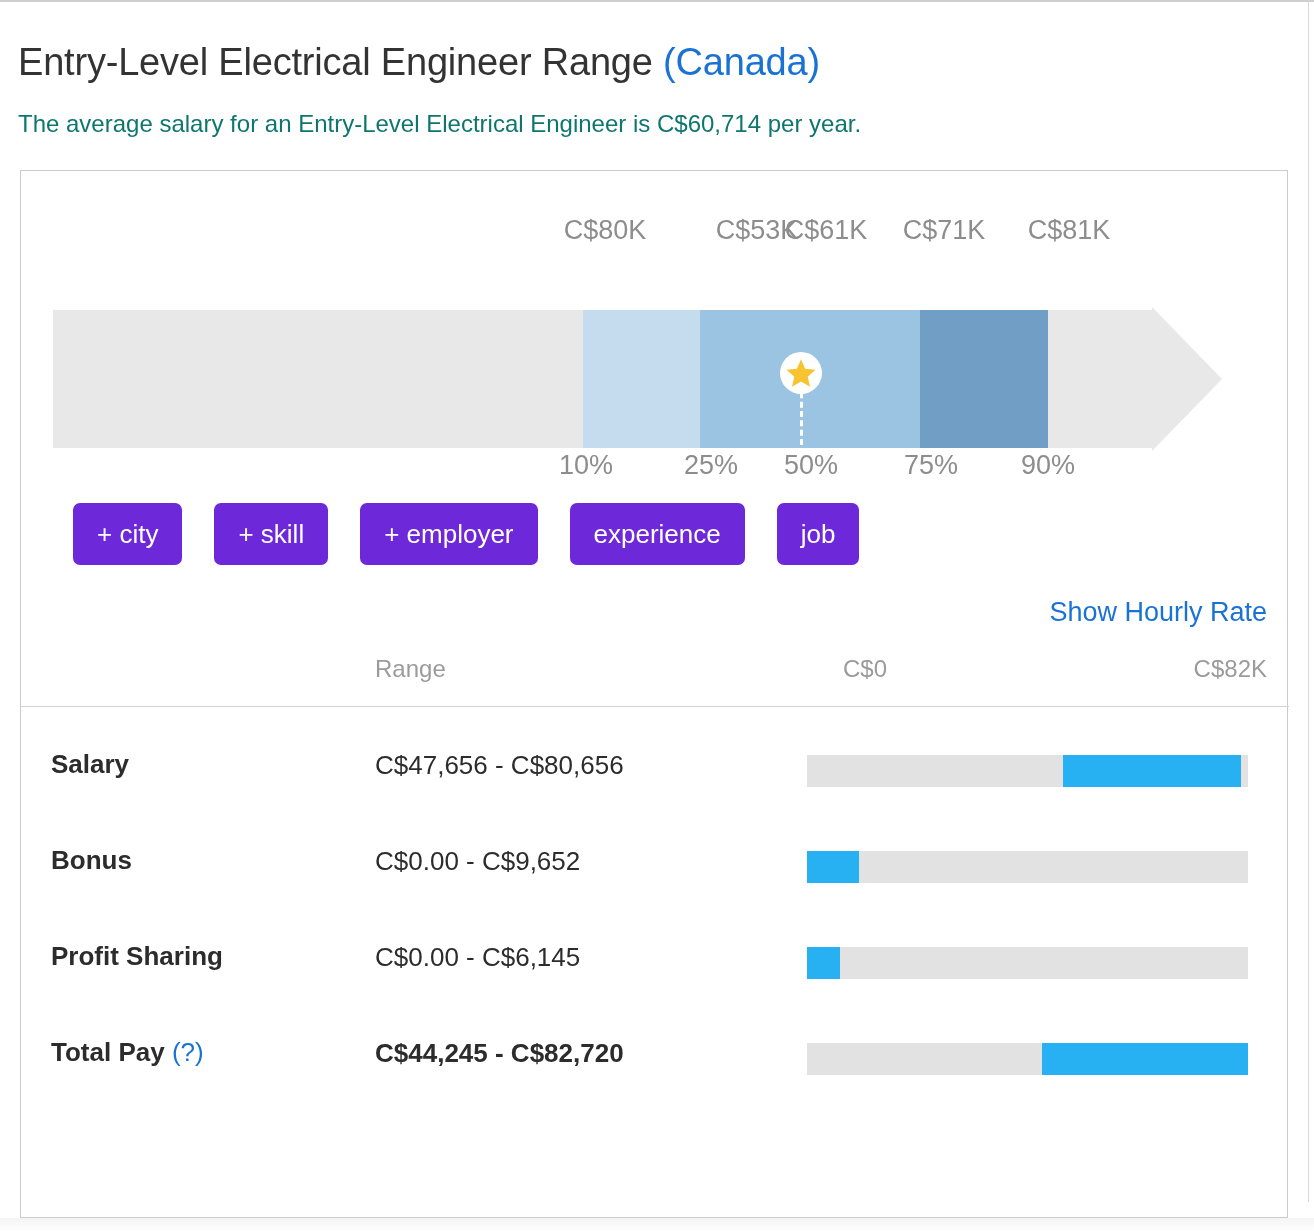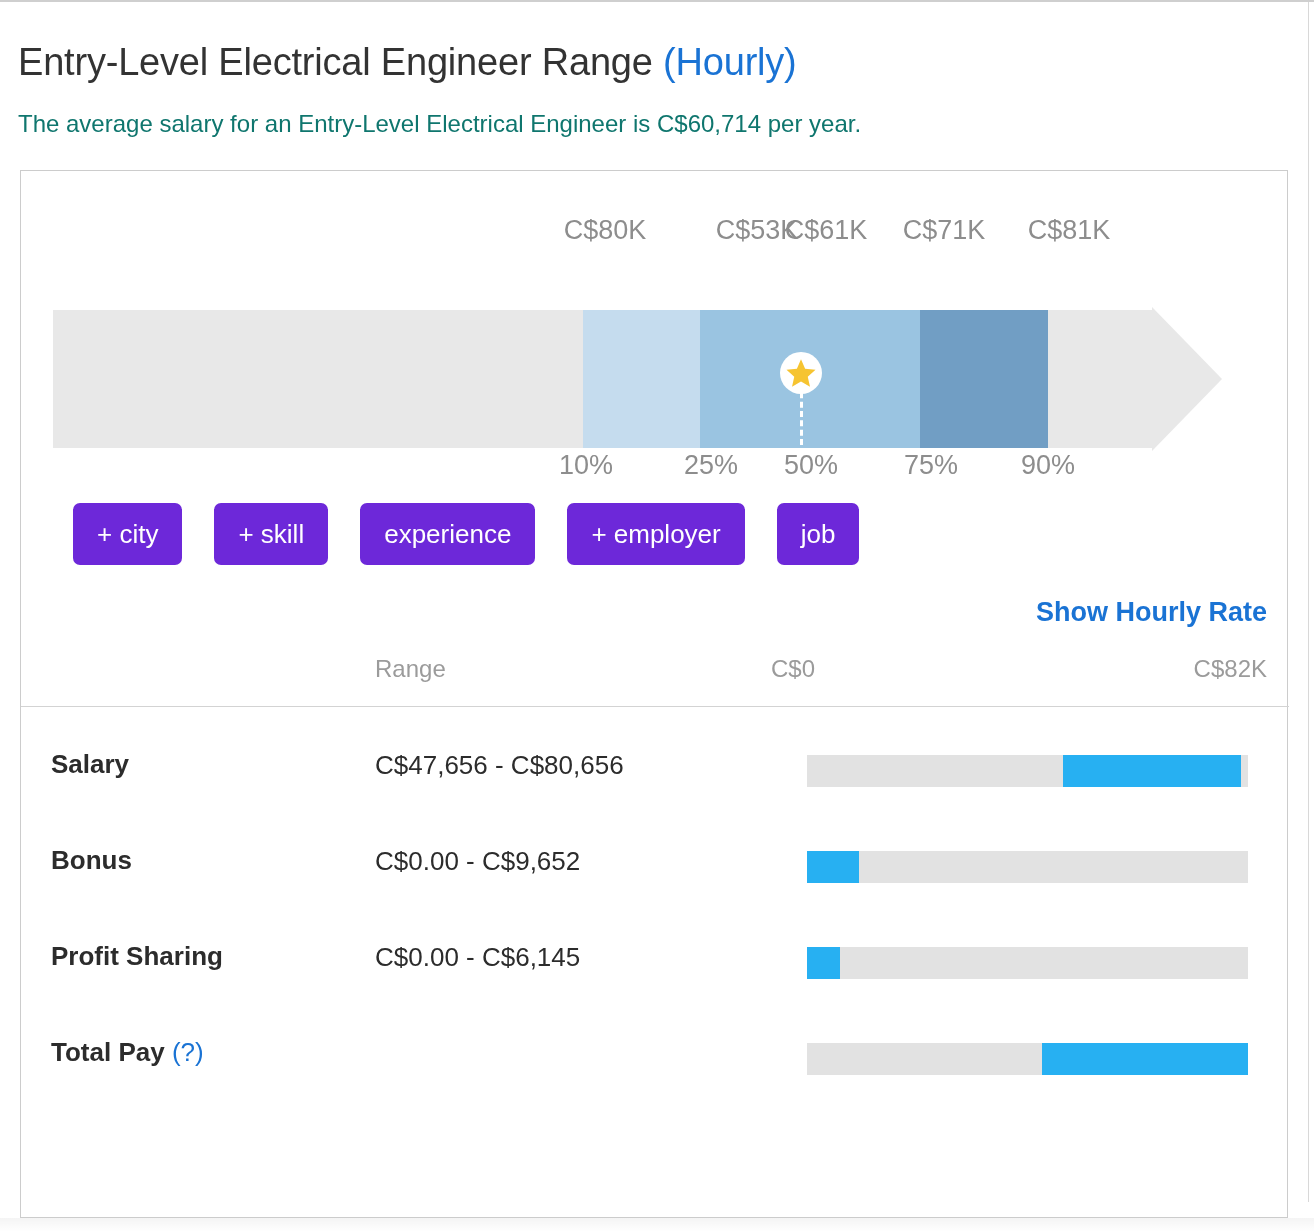--- a/index.html
+++ b/index.html
@@ -119,29 +119,29 @@
     font-family: "Liberation Sans", sans-serif;
     font-size: 26px; height: 62px;
     padding: 0 24px; margin-right: 32px;
     cursor: pointer; white-space: nowrap;
     display: inline-flex; align-items: center; justify-content: center;
   }
 
   .hourly-link {
     position: absolute; right: 22px; top: 426px;
     font-size: 27px; color: #1a73d4; text-decoration: none;
-    white-space: nowrap; cursor: pointer; font-weight: bold;
+    white-space: nowrap; cursor: pointer;
   }
 
   .col-head {
     position: absolute; top: 484px;
     font-size: 24px; color: #9b9b9b; white-space: nowrap;
   }
   .col-head.range { left: 354px; }
-  .col-head.zero  { left: 750px; }
+  .col-head.zero  { left: 822px; }
   .col-head.max   { right: 22px; }
 
   
   .table-area { position: absolute; left: 0; top: 536px; width: 1268px; height: 512px; }
   .trow { position: absolute; left: 0; width: 1268px; height: 96px; }
   .trow .label {
     position: absolute; left: 30px; top: 30px;
     font-size: 26px; font-weight: bold; color: #2c2c2c; white-space: nowrap;
   }
   .trow .label .qmark { color: #1a73d4; font-weight: normal; cursor: pointer; }
@@ -157,21 +157,21 @@
   .bar-fill { position: absolute; top: 0; height: 32px; background: #27b0f2; }
 </style>
 </head>
 <body>
 
 <div id="root">
 
   <div class="top-rule"></div>
   <div class="right-rule"></div>
 
-  <h1 class="page-title"><span>Entry-Level Electrical Engineer Range </span><span class="region">(Hourly)</span></h1>
+  <h1 class="page-title"><span>Entry-Level Electrical Engineer Range </span><span class="region">(Canada)</span></h1>
 
   <div class="subtitle">The average salary for an Entry-Level Electrical Engineer is C$60,714 per year.</div>
 
   <div class="card">
 
     <div class="chart-area">
 
       <div class="ptick-label" style="left:584px">C$80K</div>
       <div class="ptick-label" style="left:736px">C$53K</div>
       <div class="ptick-label" style="left:805px">C$61K</div>
@@ -200,22 +200,22 @@
 
       <div class="pct-label" style="left:565px">10%</div>
       <div class="pct-label" style="left:690px">25%</div>
       <div class="pct-label" style="left:790px">50%</div>
       <div class="pct-label" style="left:910px">75%</div>
       <div class="pct-label" style="left:1027px">90%</div>
 
       <div class="filters">
         <button class="filter-btn">+ city</button>
         <button class="filter-btn">+ skill</button>
+        <button class="filter-btn">+ employer</button>
         <button class="filter-btn">experience</button>
-        <button class="filter-btn">+ employer</button>
         <button class="filter-btn">job</button>
       </div>
 
       <a class="hourly-link" href="#">Show Hourly Rate</a>
 
       <div class="col-head range">Range</div>
       <div class="col-head zero">C$0</div>
       <div class="col-head max">C$82K</div>
     </div>
 
@@ -242,20 +242,21 @@
       <div class="trow" style="top:204px;">
         <div class="label">Profit Sharing</div>
         <div class="value">C$0.00 - C$6,145</div>
         <div class="bar-track">
           <div class="bar-fill" style="left:0%; width:7.5%;"></div>
         </div>
       </div>
 
       <div class="trow total" style="top:300px;">
         <div class="label"><span>Total Pay</span> <span class="qmark">(?)</span></div>
+        <div class="value">C$44,245 - C$82,720</div>
         <div class="bar-track">
           <div class="bar-fill" style="left:53.2%; width:46.8%;"></div>
         </div>
       </div>
     </div>
 
   </div>
 
   <div class="bottom-shadow"></div>
 </div>

